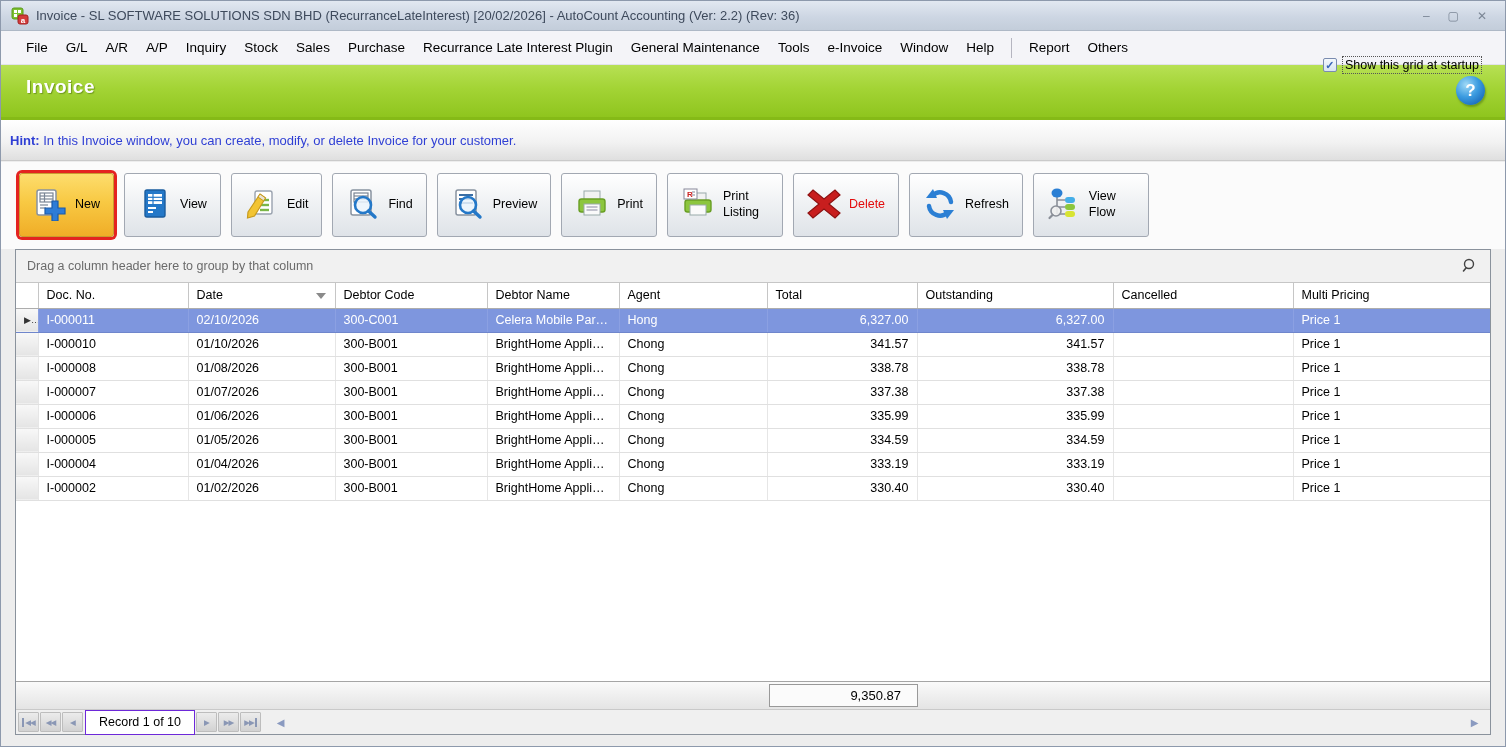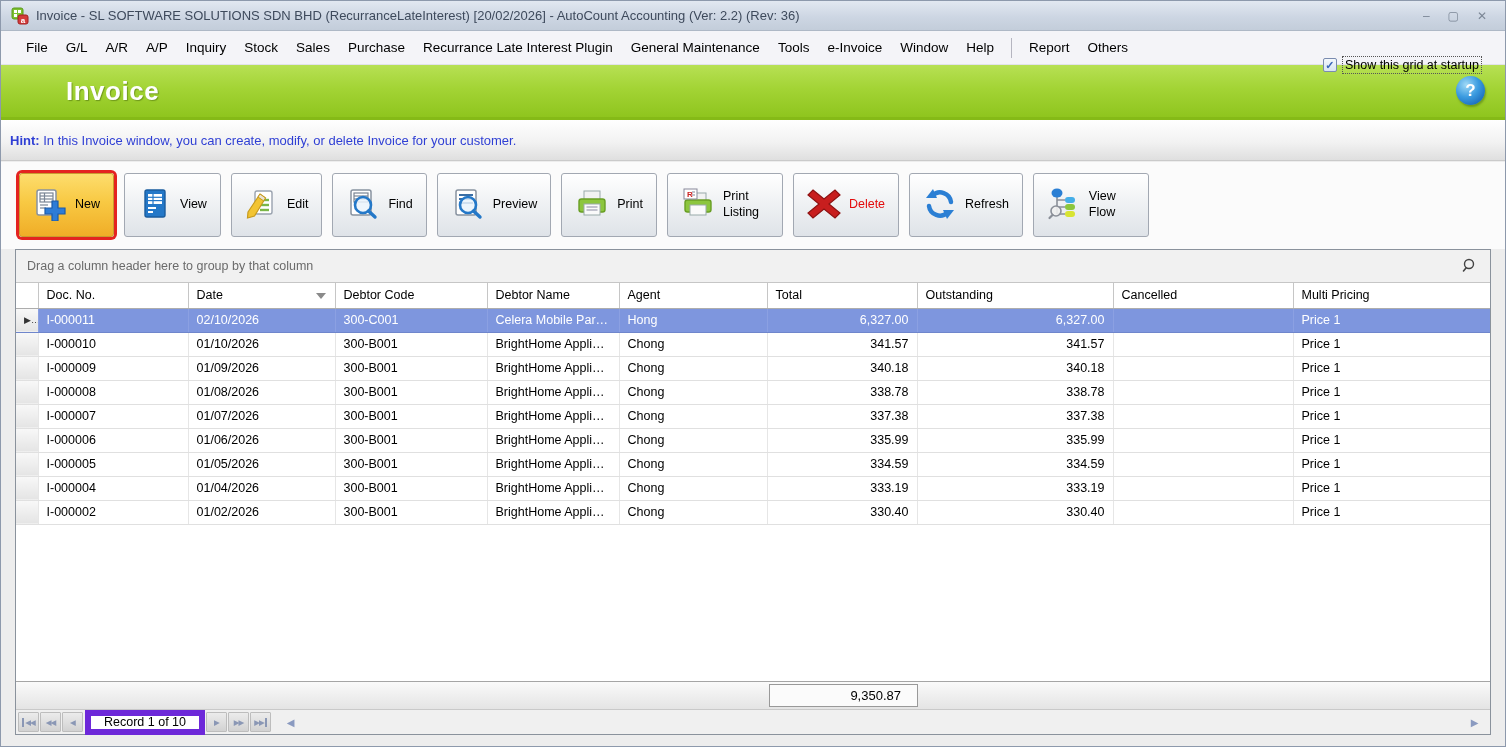--- a/index.html
+++ b/index.html
@@ -36,24 +36,23 @@
   .menu-item { padding: 6px 9px; white-space: nowrap; cursor: default; }
   .menu-sep { width: 1px; height: 20px; background: #b5b5c0; margin: 0 8px; }
   
   .green-header {
     height: 55px; position: relative;
     background: linear-gradient(#b7e054 0%, #a3d435 45%, #8fc51e 100%);
     border-bottom: 3px solid #85ba17;
   }
   .page-title {
     position: absolute; left: 25px; top: 11px;
-    font-size: 26px; font-weight: bold; color: #fff;
+    font-size: 19px; font-weight: bold; color: #fff;
     text-shadow: 1px 1px 1px rgba(96,134,22,.75);
     letter-spacing: .5px;
-    margin-left: 40px;
   }
   .help-icon {
     position: absolute; right: 20px; top: 11px;
     width: 29px; height: 29px; border-radius: 50%;
     background: radial-gradient(circle at 35% 30%, #9fd9f6, #3b9be0 45%, #1261b4 90%);
     color: #fff; font-weight: bold; font-size: 17px;
     display: flex; align-items: center; justify-content: center;
     box-shadow: 1px 2px 2px rgba(70,110,20,.5);
     cursor: pointer;
   }
@@ -159,21 +158,21 @@
   .nav-btn {
     height: 20px; min-width: 21px; padding: 0 2px; margin-right: 1px;
     background: linear-gradient(#ececec,#d2d2d2);
     border: 1px solid #bdbdbd; border-radius: 1px;
     color: #8a97b5; font-size: 7.5px; letter-spacing: -1px;
     display: flex; align-items: center; justify-content: center; cursor: pointer;
   }
   .nav-btn .bar-l { border-left: 2px solid #8a97b5; padding-left: 1px; }
   .nav-btn .bar-r { border-right: 2px solid #8a97b5; padding-right: 1px; }
   .record-box {
-    height: 25px; background: #fff; border: 6px solid #6d28d9;
+    height: 25px; background: #fff; border: 1px solid #6d28d9;
     padding: 0 13px; margin: 0 1px;
     display: flex; align-items: center; font-size: 12.5px; color: #000;
   }
   .scroll-left { margin-left: 8px; background: none; border: none; color: #8a9ac0; font-size: 10px; }
   .scroll-right { margin-left: auto; background: none; border: none; color: #8a9ac0; font-size: 10px; }
 </style>
 </head>
 <body>
 
 <div class="titlebar">
@@ -396,32 +395,20 @@
             <td>300-B001</td>
             <td>BrightHome Applian...</td>
             <td>Chong</td>
             <td class="num">341.57</td>
             <td class="num">341.57</td>
             <td></td>
             <td>Price 1</td>
           </tr>
           <tr>
             <td class="ind"></td>
-            <td>I-000009</td>
-            <td>01/09/2026</td>
-            <td>300-B001</td>
-            <td>BrightHome Applian...</td>
-            <td>Chong</td>
-            <td class="num">340.18</td>
-            <td class="num">340.18</td>
-            <td></td>
-            <td>Price 1</td>
-          </tr>
-          <tr>
-            <td class="ind"></td>
             <td>I-000008</td>
             <td>01/08/2026</td>
             <td>300-B001</td>
             <td>BrightHome Applian...</td>
             <td>Chong</td>
             <td class="num">338.78</td>
             <td class="num">338.78</td>
             <td></td>
             <td>Price 1</td>
           </tr>

